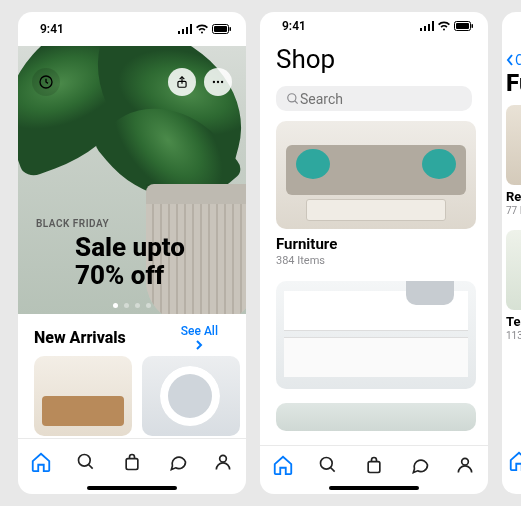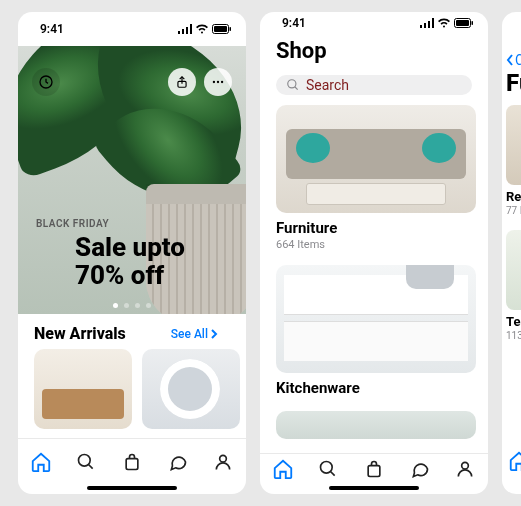--- a/index.html
+++ b/index.html
@@ -89,21 +89,21 @@
   .dots { position:absolute; bottom:6px; left:0; right:0; display:flex; justify-content:center; gap:6px;}
   .dot { width:5px; height:5px; border-radius:50%; background:rgba(255,255,255,0.4); }
   .dot.active{ background:#fff; }
 
   
   .section-head {
     display:flex; justify-content:space-between; align-items:center;
     padding: 10px 28px 6px 16px;
   }
   .section-head h2 { font-size:16px; font-weight:800; }
-  .see-all { color:#007aff; font-size:12px; font-weight:500; display:flex; align-items:center; gap:2px;}
+  .see-all { color:#007aff; font-size:12px; font-weight:500; display:flex; align-items:center; gap:2px;flex-direction:column;}
   .hcards { display:flex; gap:10px; padding:0 16px; overflow:hidden;}
   .card { width:98px; height:80px; border-radius:10px; flex-shrink:0; background:#eee; position:relative; overflow:hidden;}
   .card.room1 { background:linear-gradient(#f3eee6,#e5dcce); }
   .card.room1::after{content:"";position:absolute;left:8px;right:8px;bottom:10px;height:30px;background:#b88a5a;border-radius:4px;}
   .card.room2 { background:linear-gradient(#eceef0,#d8dde2);}
   .card.room2::after{content:"";position:absolute;left:18px;top:10px;width:60px;height:60px;border-radius:50%;background:#cfd5db;box-shadow:inset 0 0 0 8px #fff;}
 
   
   .tabbar {
     margin-top:auto;
@@ -115,26 +115,26 @@
   }
   .tab { color:#222; display:flex; align-items:center; justify-content:center; width:30px; height:30px; }
   .tab.active { color:#007aff; }
   .home-ind {
     position:absolute; bottom:4px; left:50%; transform:translateX(-50%);
     width:90px; height:4px; background:#000; border-radius:3px;
   }
 
   
   .p2-head { padding: 4px 16px 4px 16px; }
-  .p2-head h1 { font-size:22px; font-weight:700; }
+  .p2-head h1 { font-size:26px; font-weight:400; }
   .searchbar {
     margin:8px 16px 10px 16px;
     background:#efeff0; border-radius:10px;
-    height:30px; display:flex; align-items:center; gap:6px;
-    padding:0 10px; color:#7f1d1d; font-size:14px;
+    height:30px; display:flex; align-items:center; 
+    padding:0 10px; color:#737373; font-size:14px;
   }
   .cat { margin:0 12px 14px 16px; }
   .cat-img { height:108px; border-radius:10px; background:#ddd; position:relative; overflow:hidden;}
   .cat-title { font-size:15px; font-weight:700; margin-top:6px;}
   .cat-sub { font-size:11px; color:#8a8a8e; margin-top:1px;}
   .cat1 .cat-img { background:linear-gradient(#efece7,#ddd7cd);}
   .sofa {
     position:absolute; left:10px; right:10px; bottom:34px; height:50px;
     background:#b1aa9f; border-radius:6px;
   }
@@ -315,30 +315,29 @@
       </svg>
     <span>Search</span>
   </div>
 
   <div class="cat cat1">
     <div class="cat-img">
       <div class="sofa"></div>
         <div class="cof-table"></div>
     </div>
     <div class="cat-title">Furniture</div>
-    <div class="cat-sub">664 Items</div>
+    <div class="cat-sub">384 Items</div>
   </div>
 
   <div class="cat cat2">
     <div class="cat-img">
       <div class="cabs"></div>
         <div class="hood"></div>
         <div class="counter"></div>
     </div>
-    <div class="cat-title">Kitchenware</div>
   </div>
 
   <div class="cat cat3">
     <div class="cat-img"></div>
   </div>
 
   <div class="tabbar">
     <div class="tab active">
         <svg width="22" height="22" viewBox="0 0 24 24" fill="none" stroke="currentColor" stroke-width="2">
           <path d="M3 11l9-8 9 8v10a1 1 0 01-1 1h-5v-7h-6v7H4a1 1 0 01-1-1V11z"></path>

